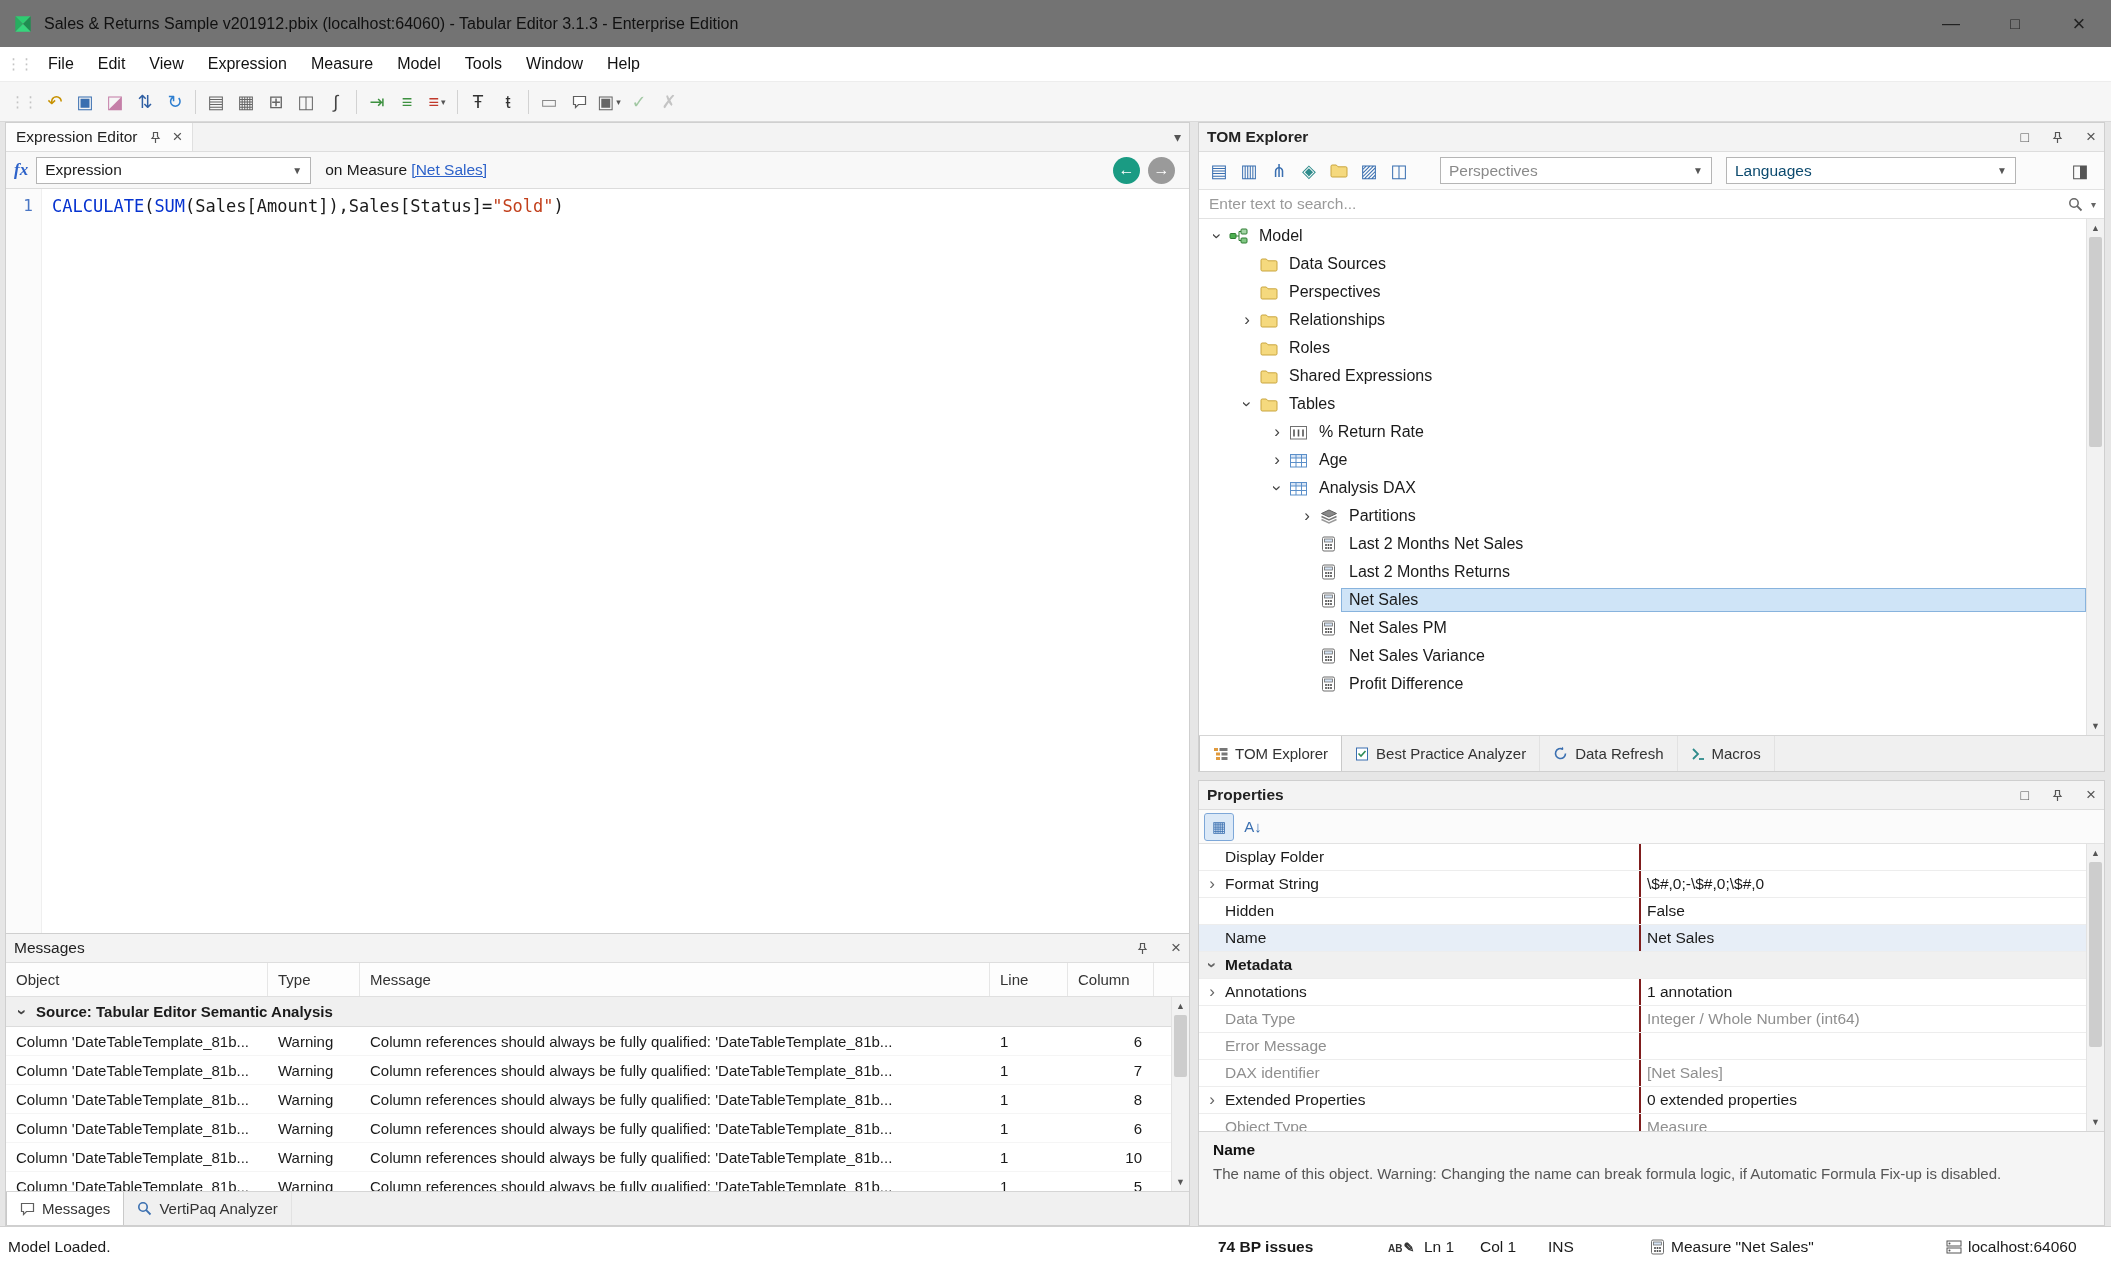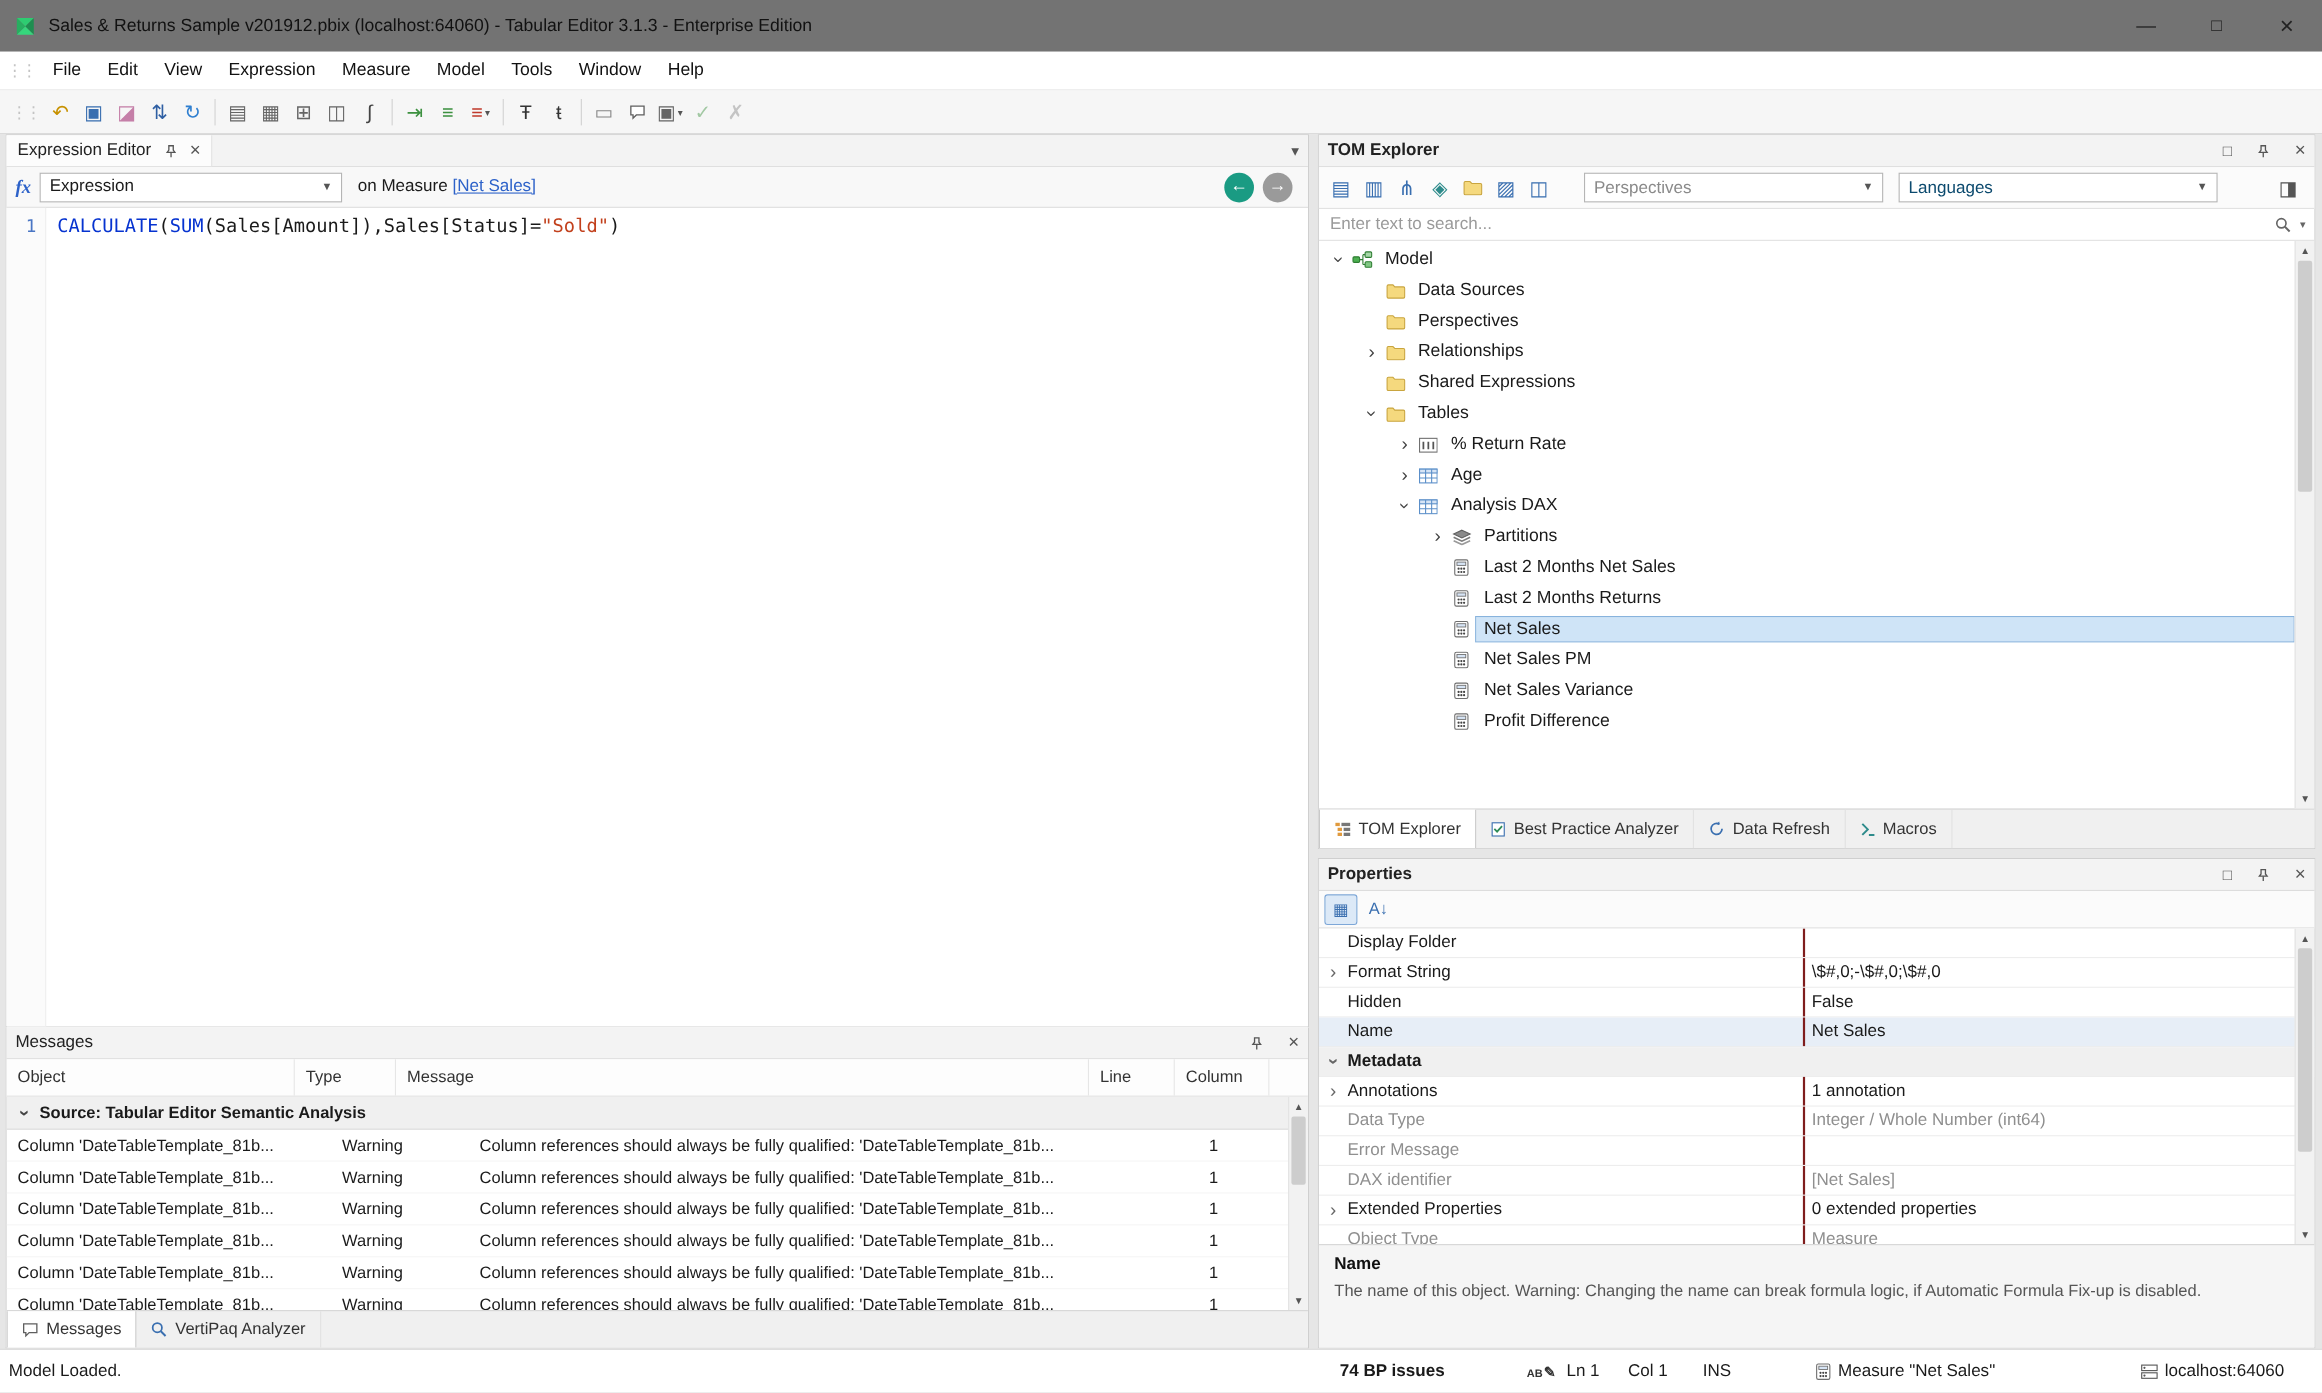--- a/index.html
+++ b/index.html
@@ -69,21 +69,21 @@
 
   
   .msg-panel { flex:1; border-top:none; }
   .msg-cols { height:34px; flex:none; display:flex; background:#fdfdfd; border-bottom:1px solid #e0e0e0; align-items:stretch; }
   .msg-hcell { display:flex; align-items:center; padding-left:10px; font-size:15px; color:#333; border-right:1px solid #e6e6e6; }
   .c-obj { width:262px; flex:none; } .c-type { width:92px; flex:none; }
   .c-msg { width:630px; flex:none; } .c-line { width:78px; flex:none; }
   .c-col { width:86px; flex:none; }
   .msg-body { flex:1; position:relative; overflow:hidden; min-height:0; }
   .msg-group { height:30px; display:flex; align-items:center; background:#f0f0f0; border-bottom:1px solid #dcdcdc; font-weight:bold; font-size:15px; padding-left:6px; gap:4px; }
-  .msg-row { height:29px; display:flex; align-items:center; border-bottom:1px solid #f5f5f5;gap:33px; }
+  .msg-row { height:29px; display:flex; align-items:center; border-bottom:1px solid #f5f5f5; }
   .msg-cell { padding-left:10px; font-size:15px; white-space:nowrap; overflow:hidden; }
   .msg-cell.c-col { text-align:right; padding-right:12px; padding-left:0; }
   .msg-tabs { height:34px; flex:none; background:#f0f0f0; border-top:1px solid #d5d5d5; display:flex; align-items:stretch; }
   .tab { display:flex; align-items:center; gap:7px; padding:0 13px; font-size:15px; color:#333; border-right:1px solid #e2e2e2; }
   .tab.sel { background:#fff; border-left:1px solid #c9c9c9; border-right:1px solid #c9c9c9; }
 
   
   .vscroll { position:absolute; right:0; top:0; bottom:0; width:18px; background:#f2f2f2; border-left:1px solid #e3e3e3; }
   .vs-up, .vs-down { position:absolute; left:0; right:0; text-align:center; font-size:9px; color:#555; }
   .vs-up { top:4px; } .vs-down { bottom:4px; }
@@ -484,20 +484,29 @@
               <span class="tree-label">Perspectives</span>
             </div>
             <div class="tree-row" style="padding-left: 38px;">
               <span class="chev">›</span>
               <span class="tree-icon">
                 <svg width="18" height="15" viewBox="0 0 18 15">
                   <path d="M1 3.2 C1 2.5 1.5 2 2.2 2 H6.3 L8 3.8 H15.8 C16.5 3.8 17 4.3 17 5 V12.8 C17 13.5 16.5 14 15.8 14 H2.2 C1.5 14 1 13.5 1 12.8 Z" fill="#F5D97E" stroke="#C9A53F"></path>
                 </svg>
               </span>
               <span class="tree-label">Relationships</span>
+            </div>
+            <div class="tree-row" style="padding-left: 38px;">
+              <span class="chev"></span>
+              <span class="tree-icon">
+                <svg width="18" height="15" viewBox="0 0 18 15">
+                  <path d="M1 3.2 C1 2.5 1.5 2 2.2 2 H6.3 L8 3.8 H15.8 C16.5 3.8 17 4.3 17 5 V12.8 C17 13.5 16.5 14 15.8 14 H2.2 C1.5 14 1 13.5 1 12.8 Z" fill="#F5D97E" stroke="#C9A53F"></path>
+                </svg>
+              </span>
+              <span class="tree-label">Roles</span>
             </div>
             <div class="tree-row" style="padding-left: 38px;">
               <span class="chev"></span>
               <span class="tree-icon">
                 <svg width="18" height="15" viewBox="0 0 18 15">
                   <path d="M1 3.2 C1 2.5 1.5 2 2.2 2 H6.3 L8 3.8 H15.8 C16.5 3.8 17 4.3 17 5 V12.8 C17 13.5 16.5 14 15.8 14 H2.2 C1.5 14 1 13.5 1 12.8 Z" fill="#F5D97E" stroke="#C9A53F"></path>
                 </svg>
               </span>
               <span class="tree-label">Shared Expressions</span>
             </div>

